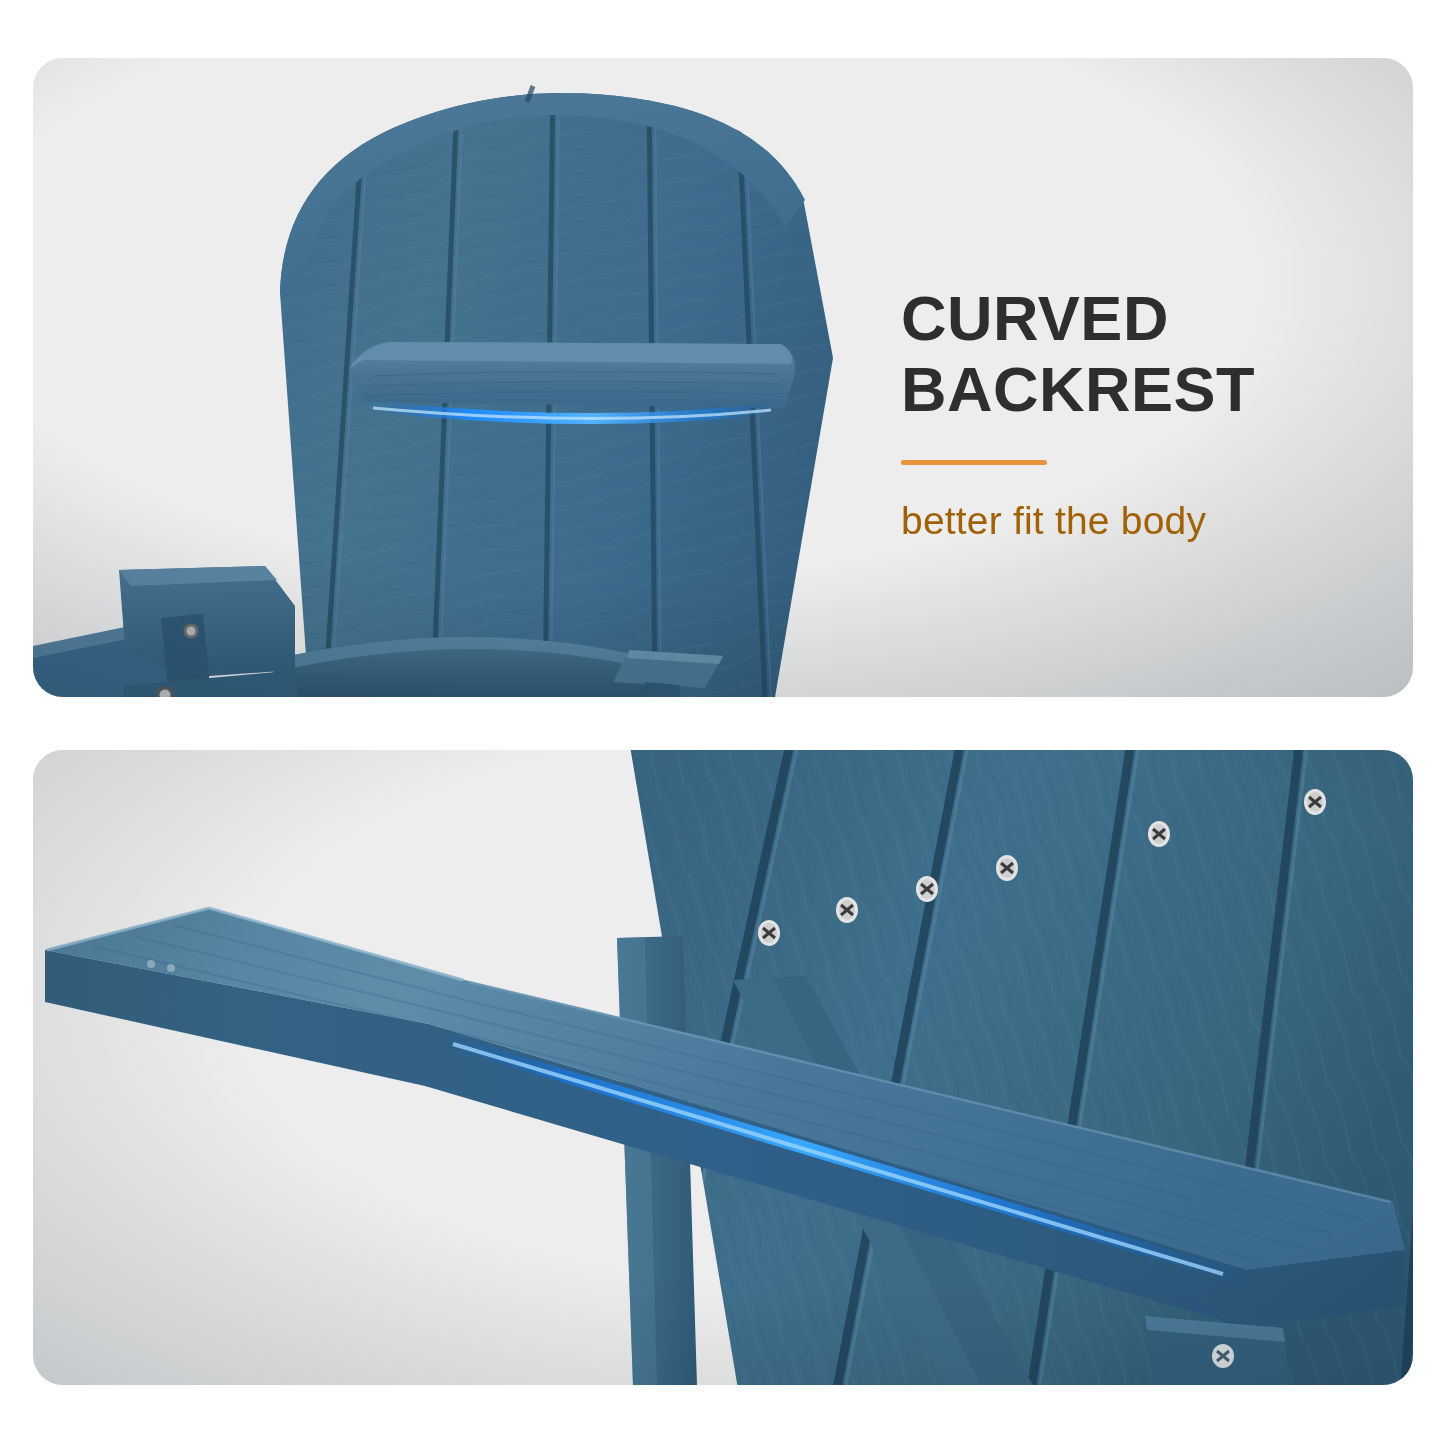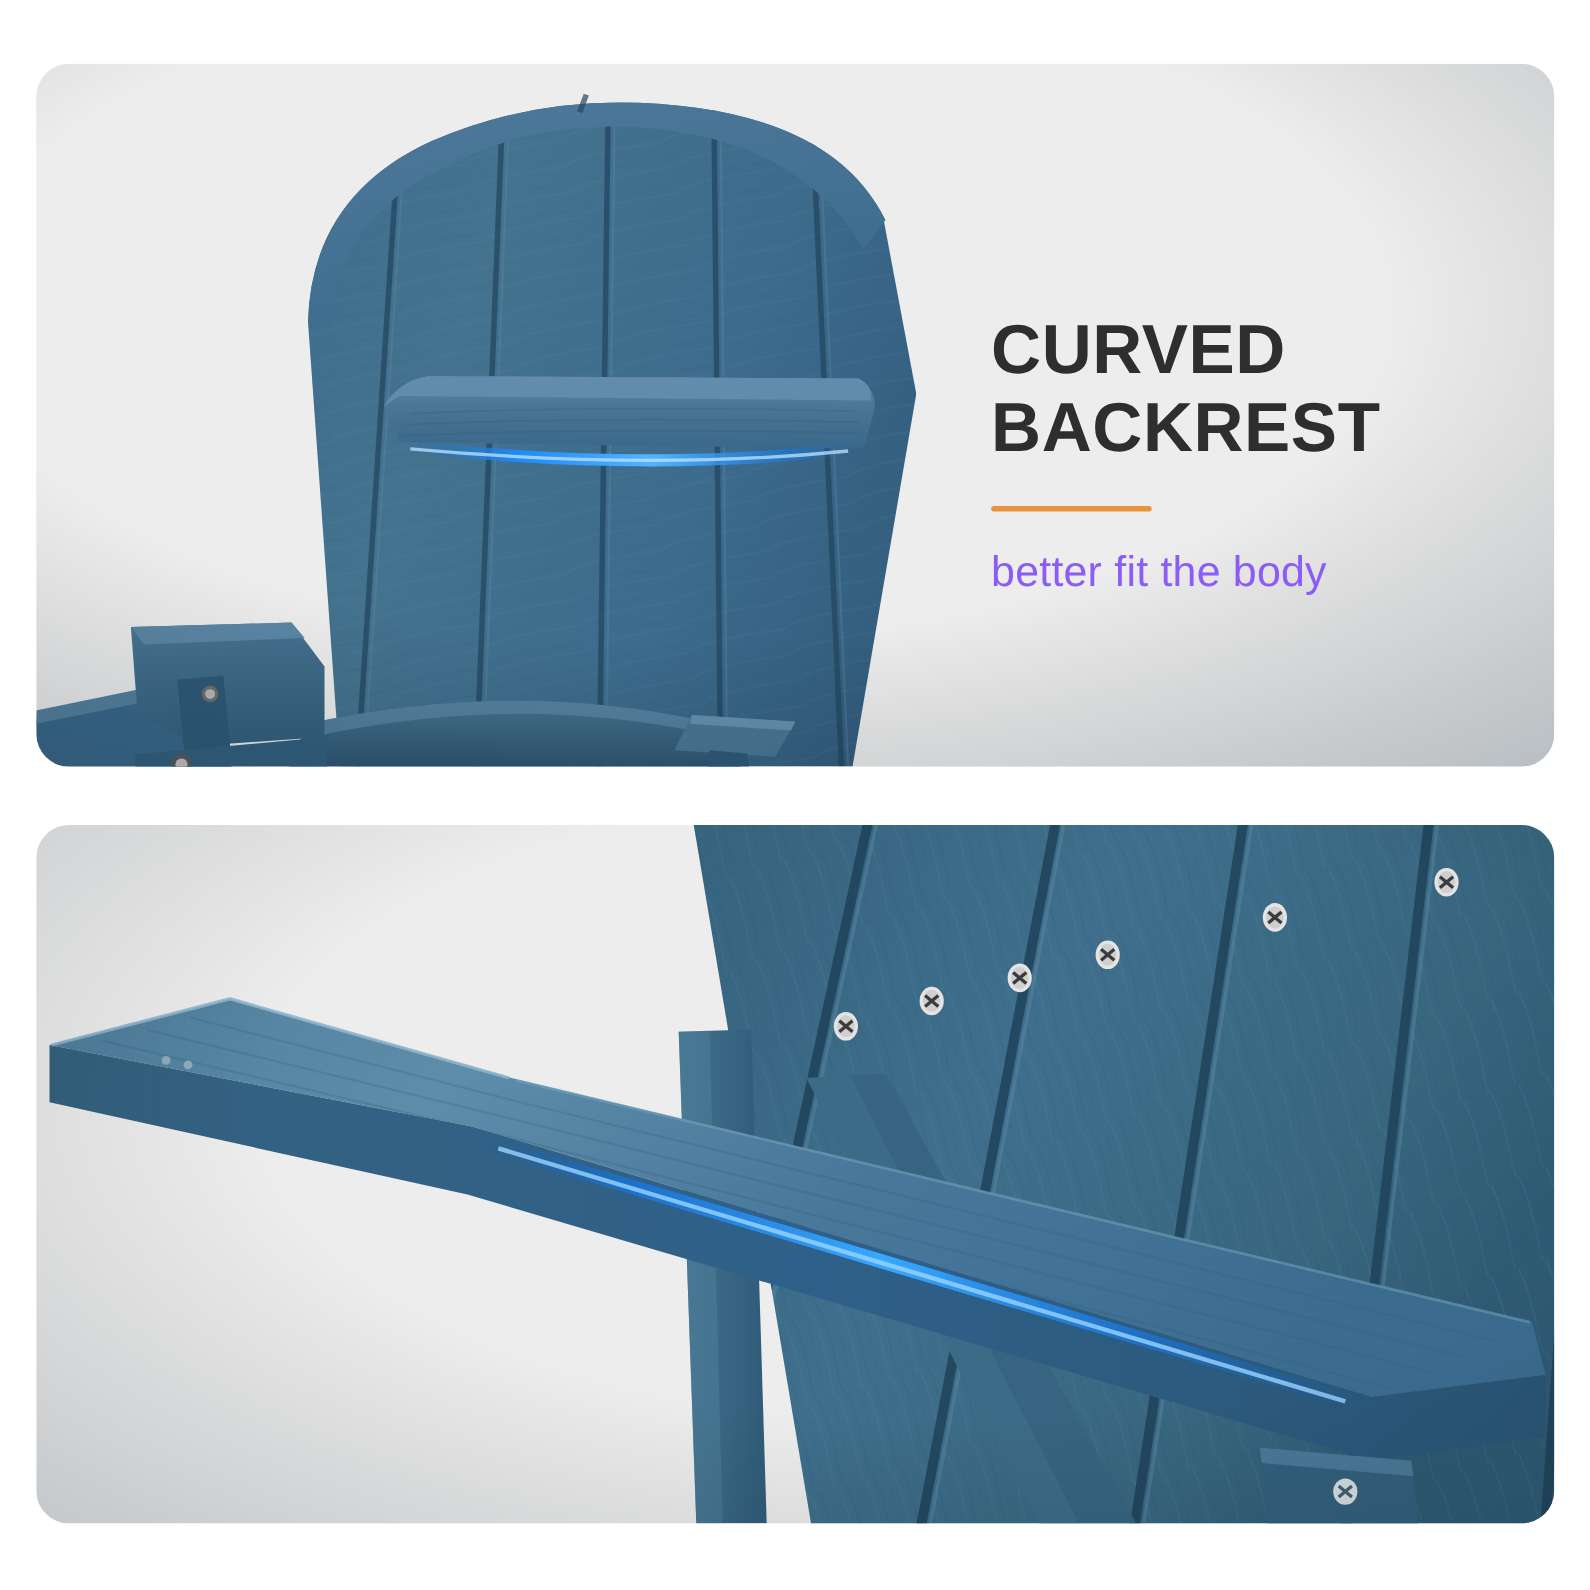--- a/index.html
+++ b/index.html
@@ -34,21 +34,21 @@
   }
   .rule{
     width:146px;height:5px;
     background:#e8943f;
     border-radius:3px;
     margin:36px 0 34px 0;
   }
   .feature-sub{
     font-size:39px;
     font-weight:300;
-    color:#8b5cf6;
+    color:#a16207;
     margin:0;
     letter-spacing:0.2px;
   }
   #text-top{left:868px;top:225px;}
 
   
   .art{position:absolute;inset:0;}
   .art svg{display:block;width:100%;height:100%;}
 </style>
 </head>

